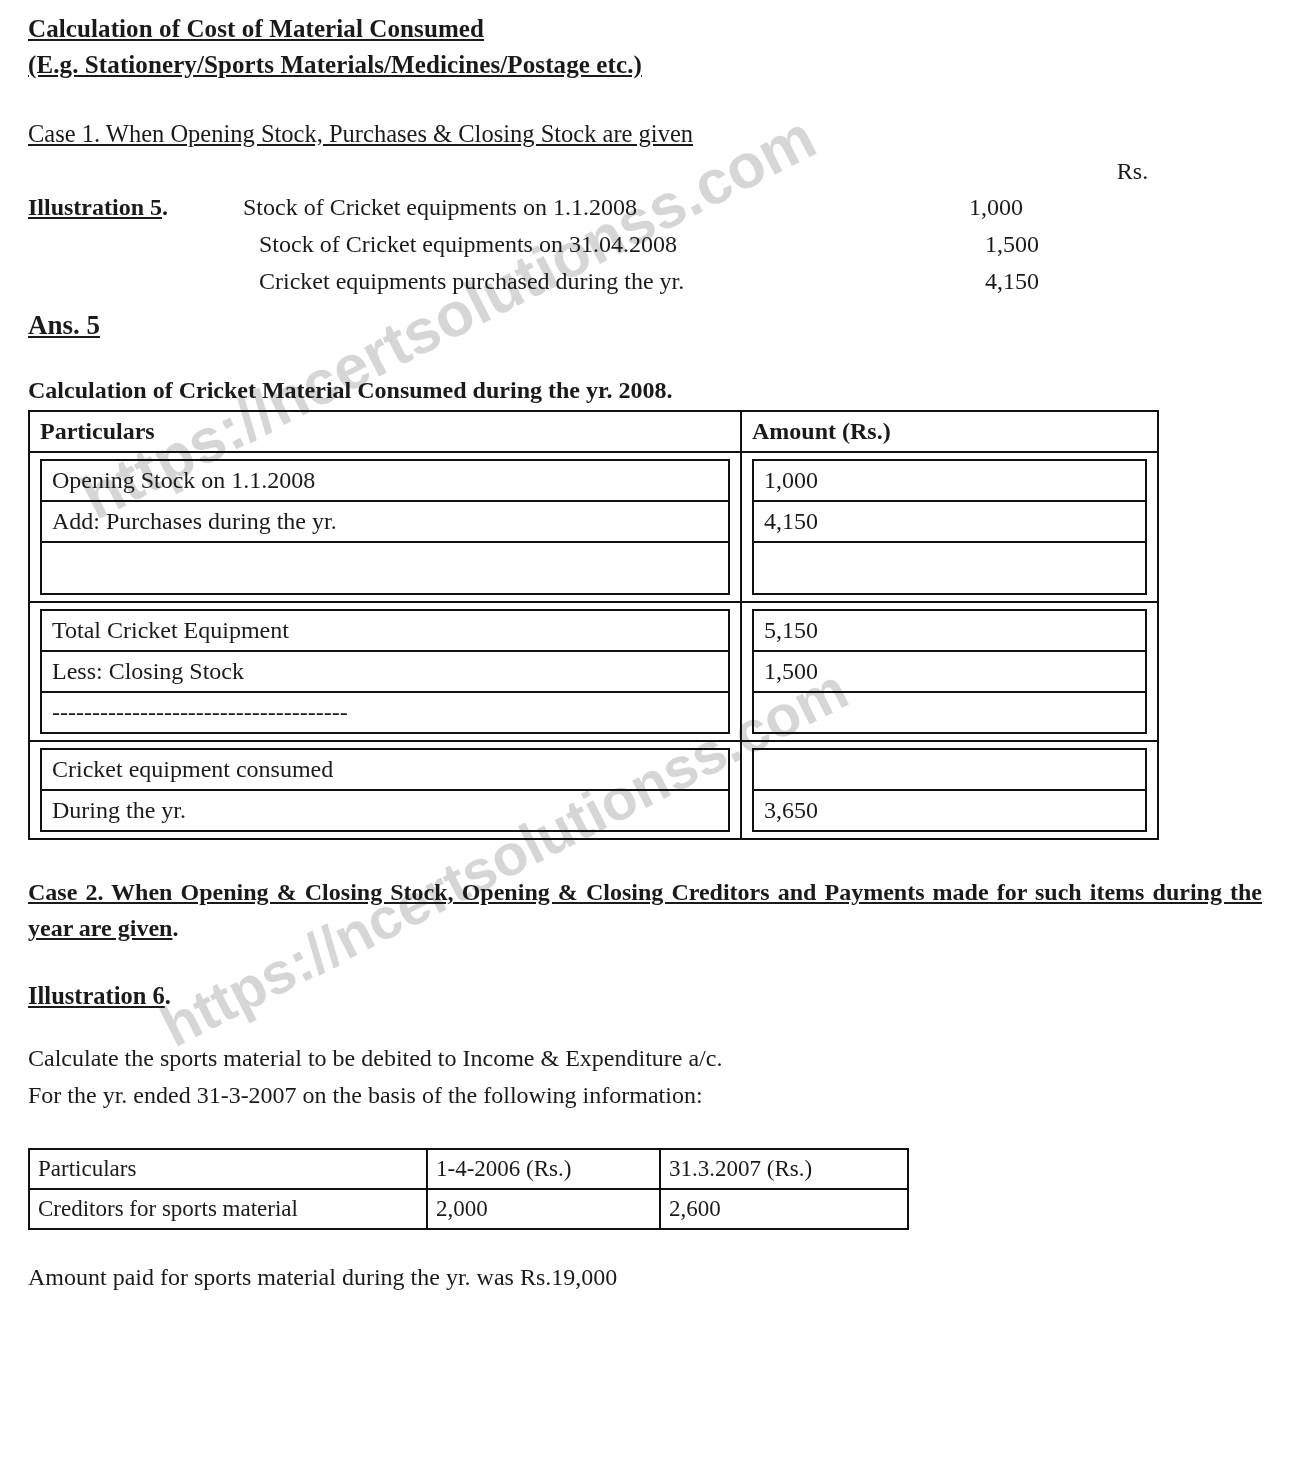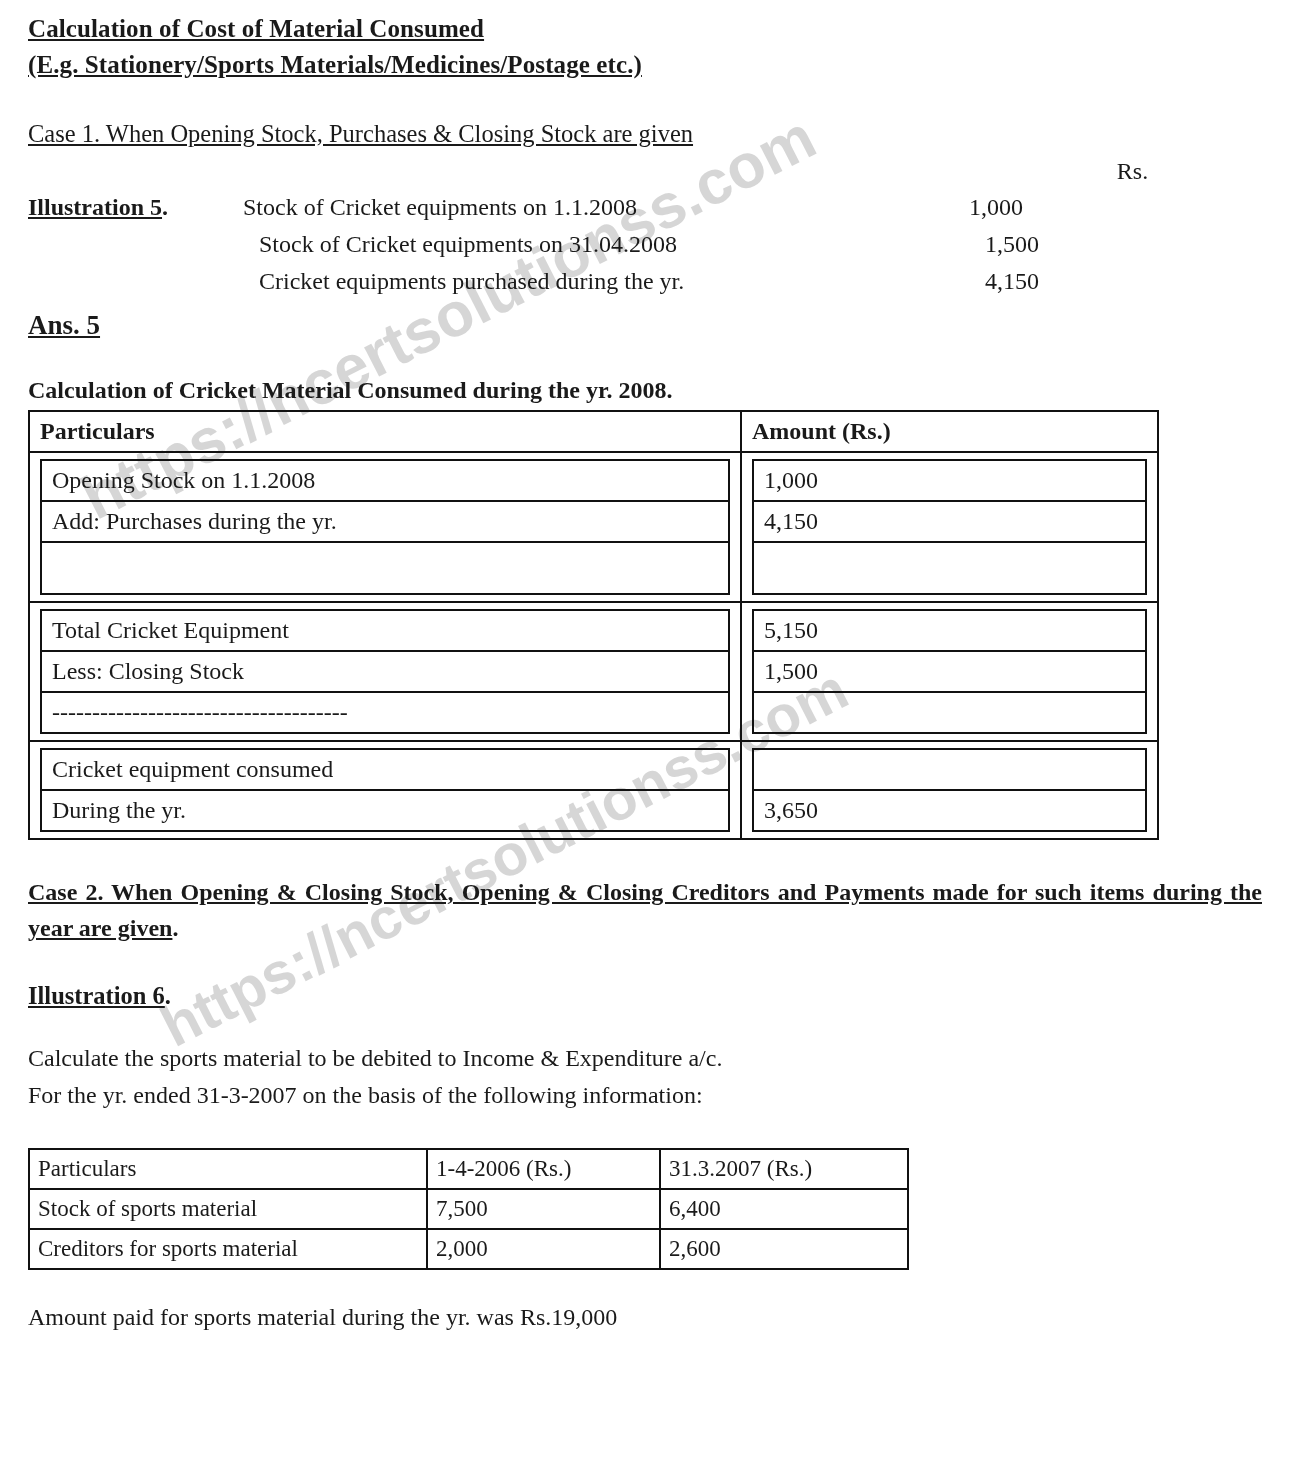--- a/index.html
+++ b/index.html
@@ -280,25 +280,20 @@
     </div>
 
     <table class="smalltbl">
       <tbody>
           <tr>
         <td class="sc1">Particulars</td>
         <td class="sc2">1-4-2006 (Rs.)</td>
         <td class="sc3">31.3.2007 (Rs.)</td>
       </tr>
       <tr>
-        <td class="sc1">Stock of sports material</td>
-        <td class="sc2">7,500</td>
-        <td class="sc3">6,400</td>
-      </tr>
-      <tr>
         <td class="sc1">Creditors for sports material</td>
         <td class="sc2">2,000</td>
         <td class="sc3">2,600</td>
       </tr>
     </tbody>
       </table>
 
     <div class="closing">Amount paid for sports material during the yr. was Rs.19,000</div>
 
   </div>

